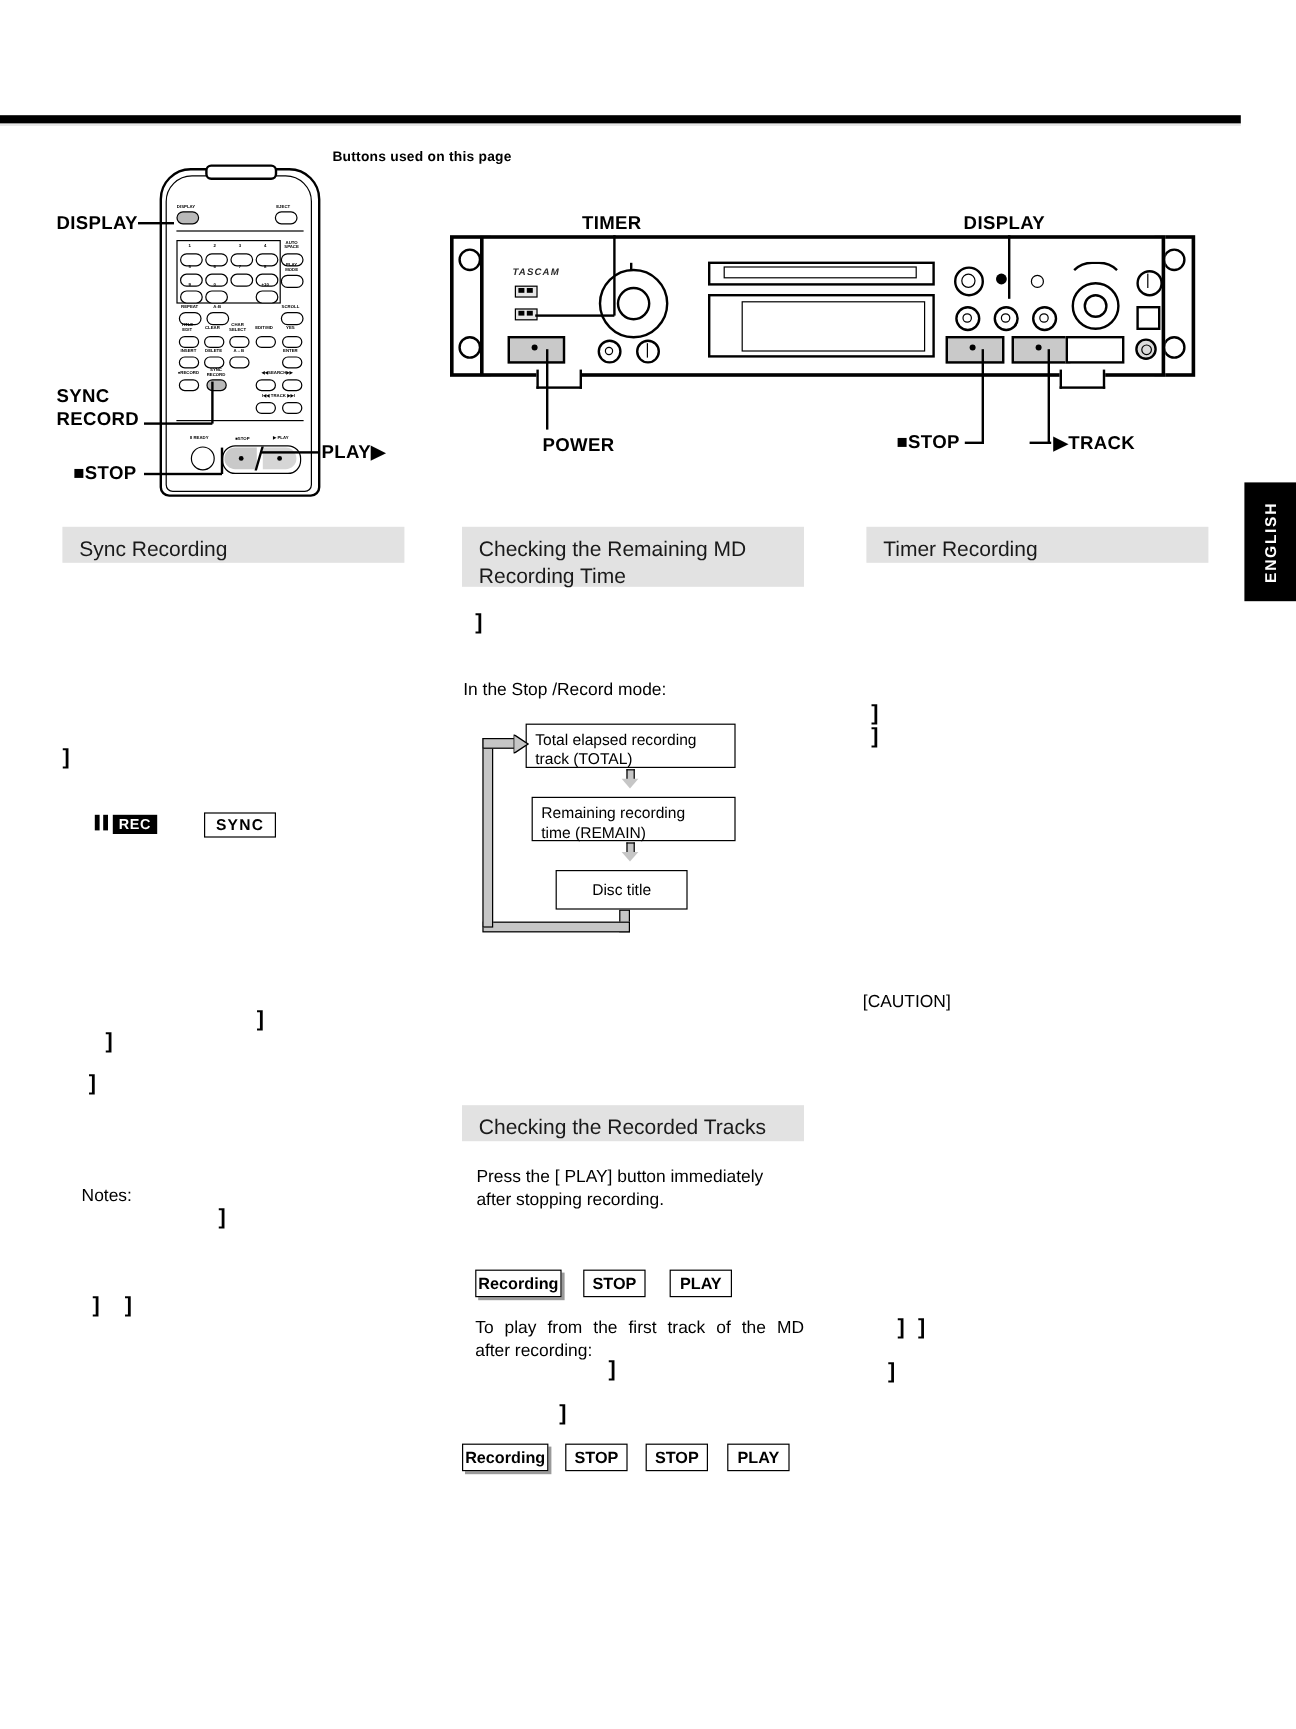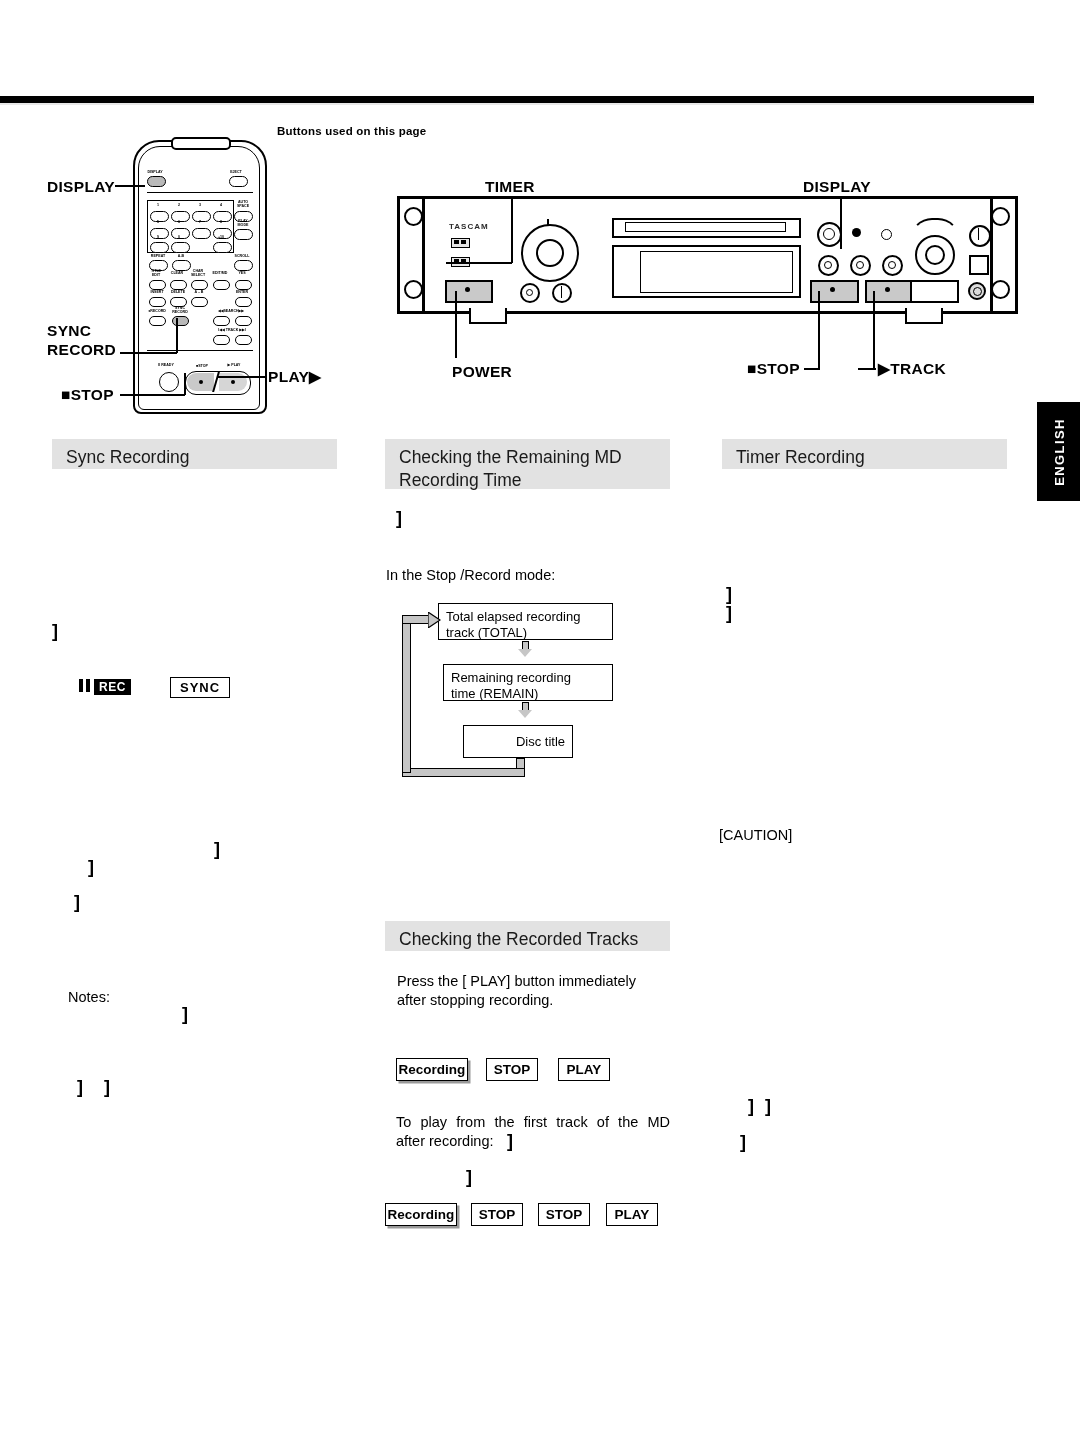--- a/index.html
+++ b/index.html
@@ -55,21 +55,21 @@
   .ps-outline{
     position:absolute;left:0;top:0;width:64px;height:22px;
     border:1.8px solid #000;border-radius:11px;background:#fff;
   }
   .ps-split{position:absolute;left:30px;top:1px;width:2px;height:20px;background:#000;transform:skewX(-16deg);}
   .ps-left{position:absolute;left:2px;top:2px;width:27px;height:18px;background:#c9c9c9;border-radius:10px 0 0 10px;}
   .ps-right{position:absolute;left:34px;top:2px;width:28px;height:18px;background:#d6d6d6;border-radius:0 10px 10px 0;}
   .ps-dot{position:absolute;width:4px;height:4px;border-radius:50%;background:#000;}
 
   
-  .deck-wrap{position:absolute;left:397px;top:196px;width:615px;height:135px;}
+  .deck-wrap{position:absolute;left:375px;top:196px;width:615px;height:135px;font-style:italic;}
   .deck-main{position:absolute;left:25px;top:0;width:565px;height:112px;border:3px solid #000;background:#fff;}
   .deck-ear{position:absolute;top:0;width:28px;height:112px;border:3px solid #000;background:#fff;}
   .ear-hole{position:absolute;width:15px;height:15px;border:2.2px solid #000;border-radius:50%;}
   .deck-foot{position:absolute;border:2.5px solid #000;border-top:none;background:#fff;width:34px;height:14px;top:112px;}
   .tascam{position:absolute;left:52px;top:26px;font-size:8px;font-weight:bold;letter-spacing:1px;color:#2a2a2a;
           font-family:"Liberation Sans", sans-serif;}
   .mini-sw{position:absolute;width:17px;height:8px;border:1.6px solid #000;background:#e6e6e6;}
   .mini-sw i{position:absolute;left:1.5px;top:1px;width:5px;height:4px;background:#000;display:block;}
   .mini-sw i.b{left:8.5px;}
   .big-knob{position:absolute;width:54px;height:54px;border:2.5px solid #000;border-radius:50%;background:#fff;}
@@ -385,21 +385,21 @@
         <div class="head"></div>
     </div>
     <div class="fbox" style="left:55px;top:69px;width:170px;height:37px;">
       <div>Remaining recording</div>
       <div>time (REMAIN)</div>
     </div>
     <div class="fdown" style="left:130px;top:107px;">
       <div class="stem"></div>
         <div class="head"></div>
     </div>
-    <div class="fbox center" style="left:75px;top:130px;width:110px;height:33px;justify-content:flex-end;">
+    <div class="fbox center" style="left:75px;top:130px;width:110px;height:33px;">
       <span>Disc title</span>
     </div>
 
     <div class="loop" style="left:128px;top:163px;width:9px;height:19px;"></div>
     <div class="loop" style="left:14px;top:173px;width:123px;height:9px;"></div>
     <div class="loop" style="left:14px;top:20px;width:9px;height:158px;"></div>
     <div class="loop" style="left:14px;top:20px;width:31px;height:9px;"></div>
     <div class="loop-arrow-o" style="left:40px;top:17px;">
       <svg width="13" height="16" viewBox="0 0 13 16">
           <polygon points="0,0 12,8 0,16" fill="#c6c6c6" stroke="#000" stroke-width="1.2"></polygon>
@@ -411,21 +411,21 @@
 
   <div class="body-text" style="left:397px;top:972px;width:272px;">
     <div>Press the [    PLAY] button immediately</div>
     <div>after stopping recording.</div>
   </div>
 
   <div class="statebox shadow" style="left:396px;top:1058px;width:72px;">Recording</div>
   <div class="statebox" style="left:486px;top:1058px;width:52px;">STOP</div>
   <div class="statebox" style="left:558px;top:1058px;width:52px;">PLAY</div>
 
-  <div class="body-text body-just" style="left:396px;top:1098px;width:274px;margin-top:15px;">
+  <div class="body-text body-just" style="left:396px;top:1098px;width:274px;">
     <div style="text-align:justify;text-align-last:justify;">To play from the first track of the MD</div>
     <div>after recording:</div>
   </div>
 
   <div class="bracket" style="left:507px;top:1132px;">]</div>
   <div class="bracket" style="left:466px;top:1168px;">]</div>
 
   <div class="statebox shadow" style="left:385px;top:1203px;width:72px;">Recording</div>
   <div class="statebox" style="left:471px;top:1203px;width:52px;">STOP</div>
   <div class="statebox" style="left:538px;top:1203px;width:52px;">STOP</div>

